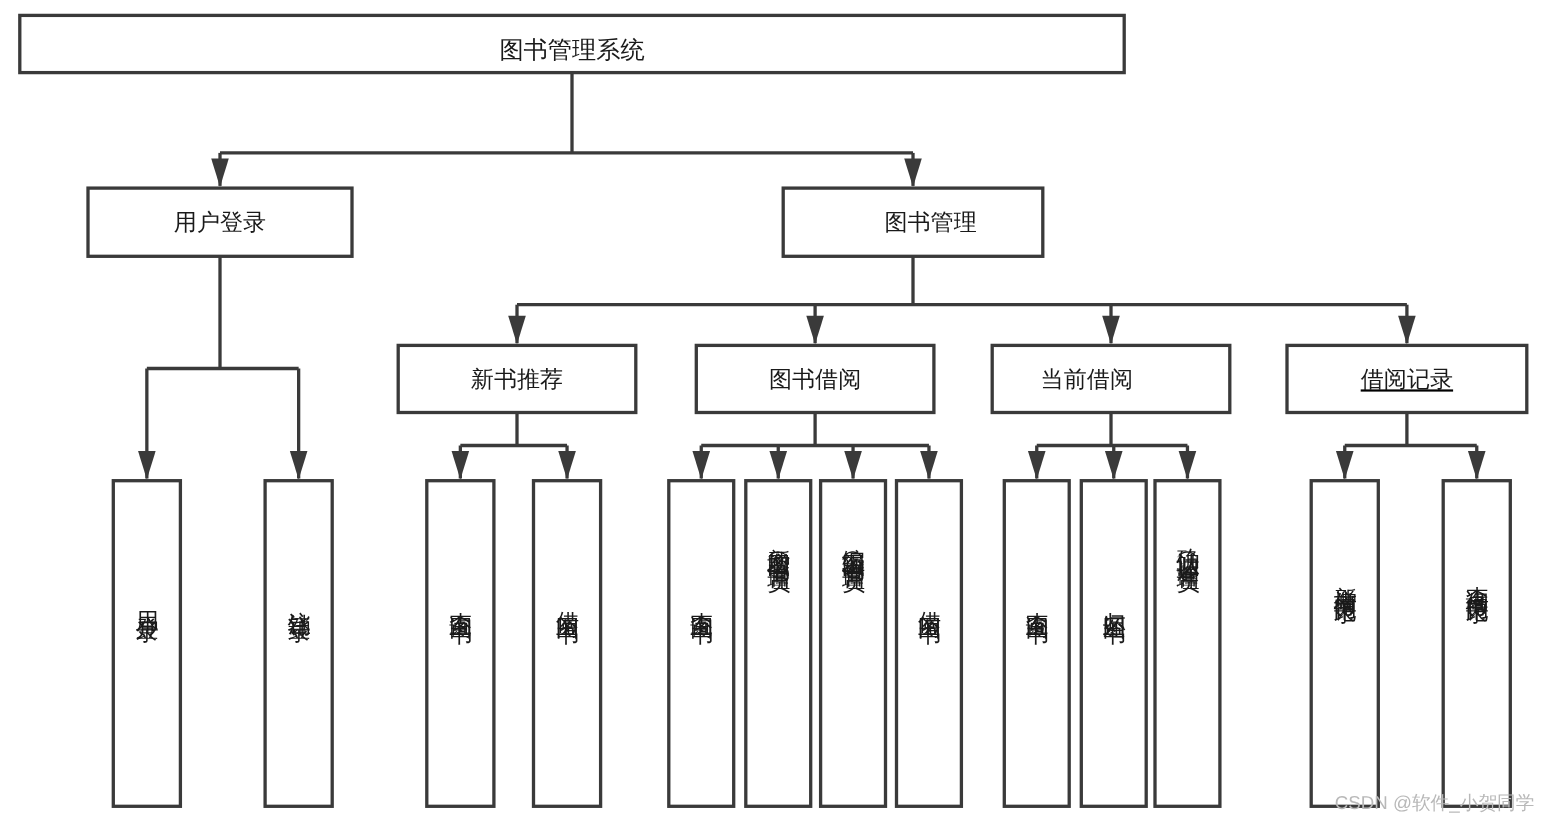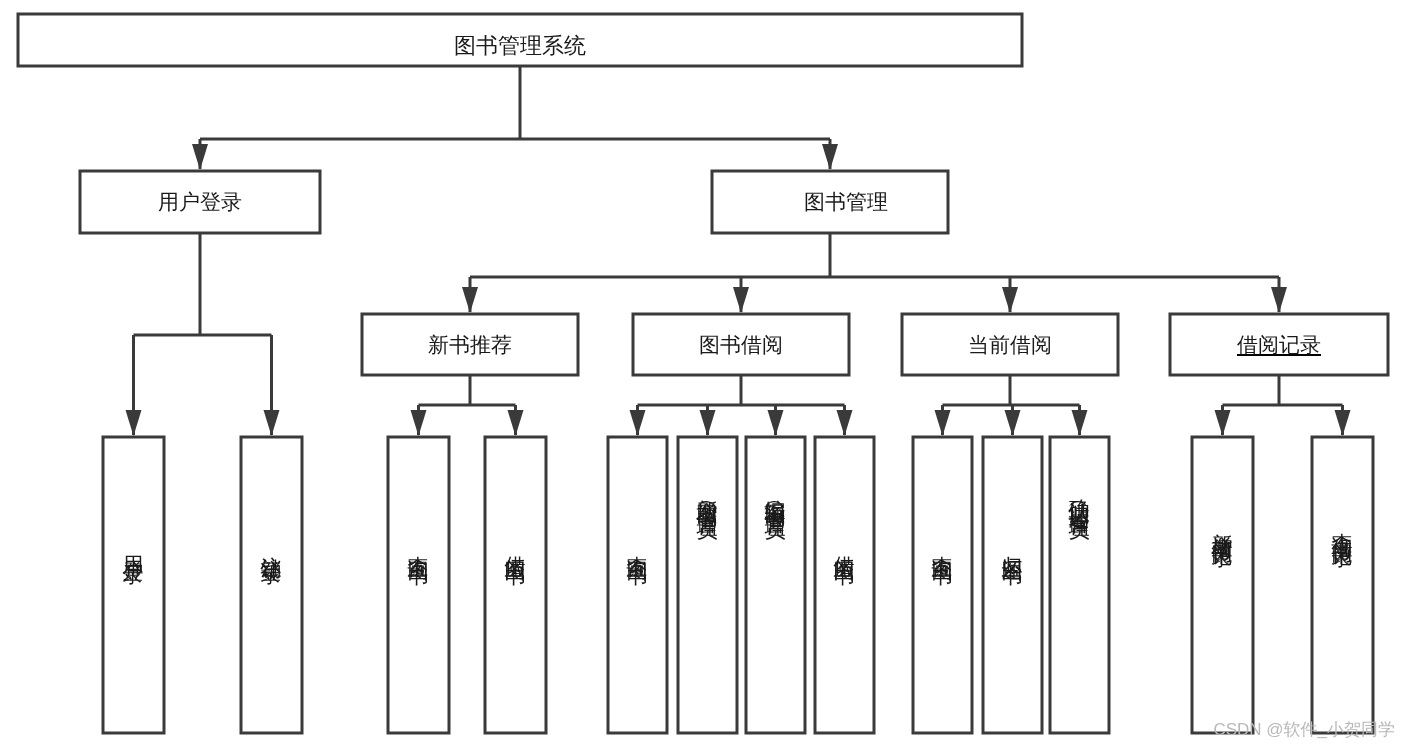--- a/index.html
+++ b/index.html
@@ -176,21 +176,21 @@
       </div>
       <div class="hlabel-wrap" style="left: 712px; top: 171px; width: 268px; height: 62px;">
         <span>图书管理</span>
       </div>
       <div class="hlabel-wrap" style="left: 362px; top: 314px; width: 216px; height: 61px;">
         <span>新书推荐</span>
       </div>
       <div class="hlabel-wrap" style="left: 633px; top: 314px; width: 216px; height: 61px; align-items: center;">
         <span>图书借阅</span>
       </div>
-      <div class="hlabel-wrap" style="left: 902px; top: 314px; width: 216px; height: 61px; justify-content: center;">
+      <div class="hlabel-wrap" style="left: 880px; top: 314px; width: 216px; height: 61px; justify-content: center;">
         <span>当前借阅</span>
       </div>
       <div class="hlabel-wrap" style="left: 1170px; top: 314px; width: 218px; height: 61px; text-decoration: underline;">
         <span>借阅记录</span>
       </div>
       <div class="vlabel-wrap" style="left: 103px; top: 539px; width: 61px; height: 296px;">
         <span style="font-size: 21px; letter-spacing: 3px;">用户登录</span>
       </div>
       <div class="vlabel-wrap" style="left: 241px; top: 539px; width: 61px; height: 296px;">
         <span style="font-size: 21px; letter-spacing: 3px;">注销登录</span>

